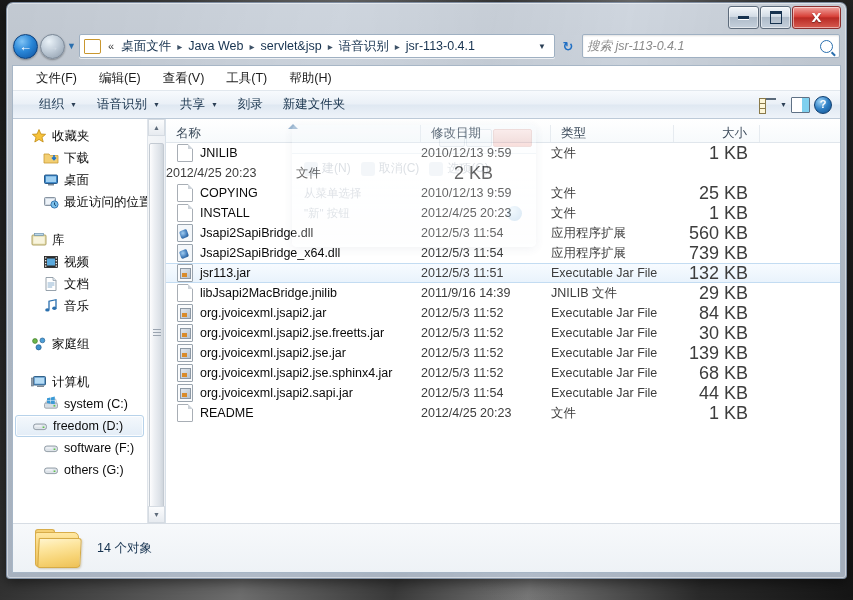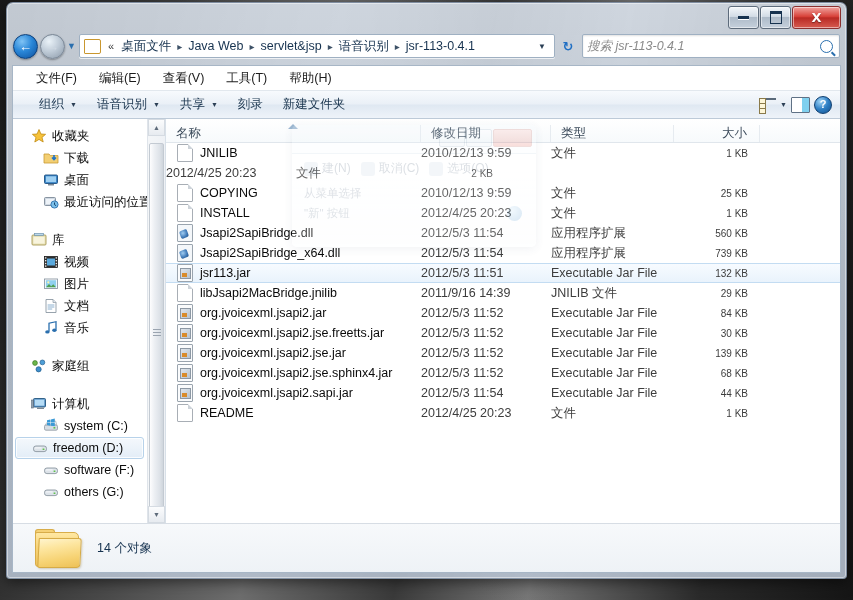--- a/index.html
+++ b/index.html
@@ -218,21 +218,21 @@
   }
   .row.sel{
     background:linear-gradient(180deg,#f7fbff 0%,#e9f3fc 100%);
     border-top:1px solid #c3dcf2;border-bottom:1px solid #c3dcf2;
     height:20px;box-sizing:border-box;
   }
   .cell{box-sizing:border-box;overflow:hidden;white-space:nowrap;}
   .cell.c-name{width:255px;flex:0 0 auto;display:flex;align-items:center;gap:7px;padding-left:11px;color:#0a0a0a;font-size:12.5px;}
   .cell.c-date{width:130px;flex:0 0 auto;color:#3d3d3d;font-size:12.5px;}
   .cell.c-type{width:123px;flex:0 0 auto;color:#3d3d3d;font-size:12.5px;}
-  .cell.c-size{width:86px;flex:0 0 auto;text-align:right;padding-right:12px;color:#3d3d3d;font-size:10px;}
+  .cell.c-size{width:86px;flex:0 0 auto;text-align:right;padding-right:12px;color:#3d3d3d;font-size:18px;}
   
   .fico{width:14px;height:16px;flex:0 0 auto;position:relative;}
   .fico.doc{
     background:#fff;border:1px solid #a8aeb5;border-radius:1px;
   }
   .fico.doc:after{
     content:"";position:absolute;right:-1px;top:-1px;border-width:0 5px 5px 0;border-style:solid;
     border-color:#fff #fff #cdd3d9 #cdd3d9;
   }
   .fico.dll{
@@ -487,31 +487,20 @@
                       <rect x="12.6" y="8.8" width="1.4" height="1.4"></rect>
                       <rect x="12.6" y="11.4" width="1.4" height="1.4"></rect>
                     </g>
                   </svg>
               </span>
               <span>视频</span>
             </div>
             <div class="navrow child">
               <span class="nico">
                 <svg width="16" height="16" viewBox="0 0 16 16">
-                    <rect x="1.5" y="3" width="13" height="9.5" fill="#fff" stroke="#8c98a4" stroke-width="0.9"></rect>
-                    <rect x="2.8" y="4.2" width="10.4" height="7.1" fill="#8fd0ef"></rect>
-                    <circle cx="5.3" cy="6.3" r="1.1" fill="#fdf3a8"></circle>
-                    <path d="M3 11.3l3-3.3 2.2 2.3 2-2 2.8 3z" fill="#4f9f52"></path>
-                  </svg>
-              </span>
-              <span>图片</span>
-            </div>
-            <div class="navrow child">
-              <span class="nico">
-                <svg width="16" height="16" viewBox="0 0 16 16">
                     <path d="M3 1.5h7l3 3v10H3z" fill="#fff" stroke="#8c98a4" stroke-width="0.9"></path>
                     <path d="M10 1.5v3h3" fill="#dfe6ed" stroke="#8c98a4" stroke-width="0.7"></path>
                     <g stroke="#7fa7c9" stroke-width="0.9">
                       <path d="M4.6 7h6.8M4.6 9h6.8M4.6 11h4.6"></path>
                     </g>
                   </svg>
               </span>
               <span>文档</span>
             </div>
             <div class="navrow child">

